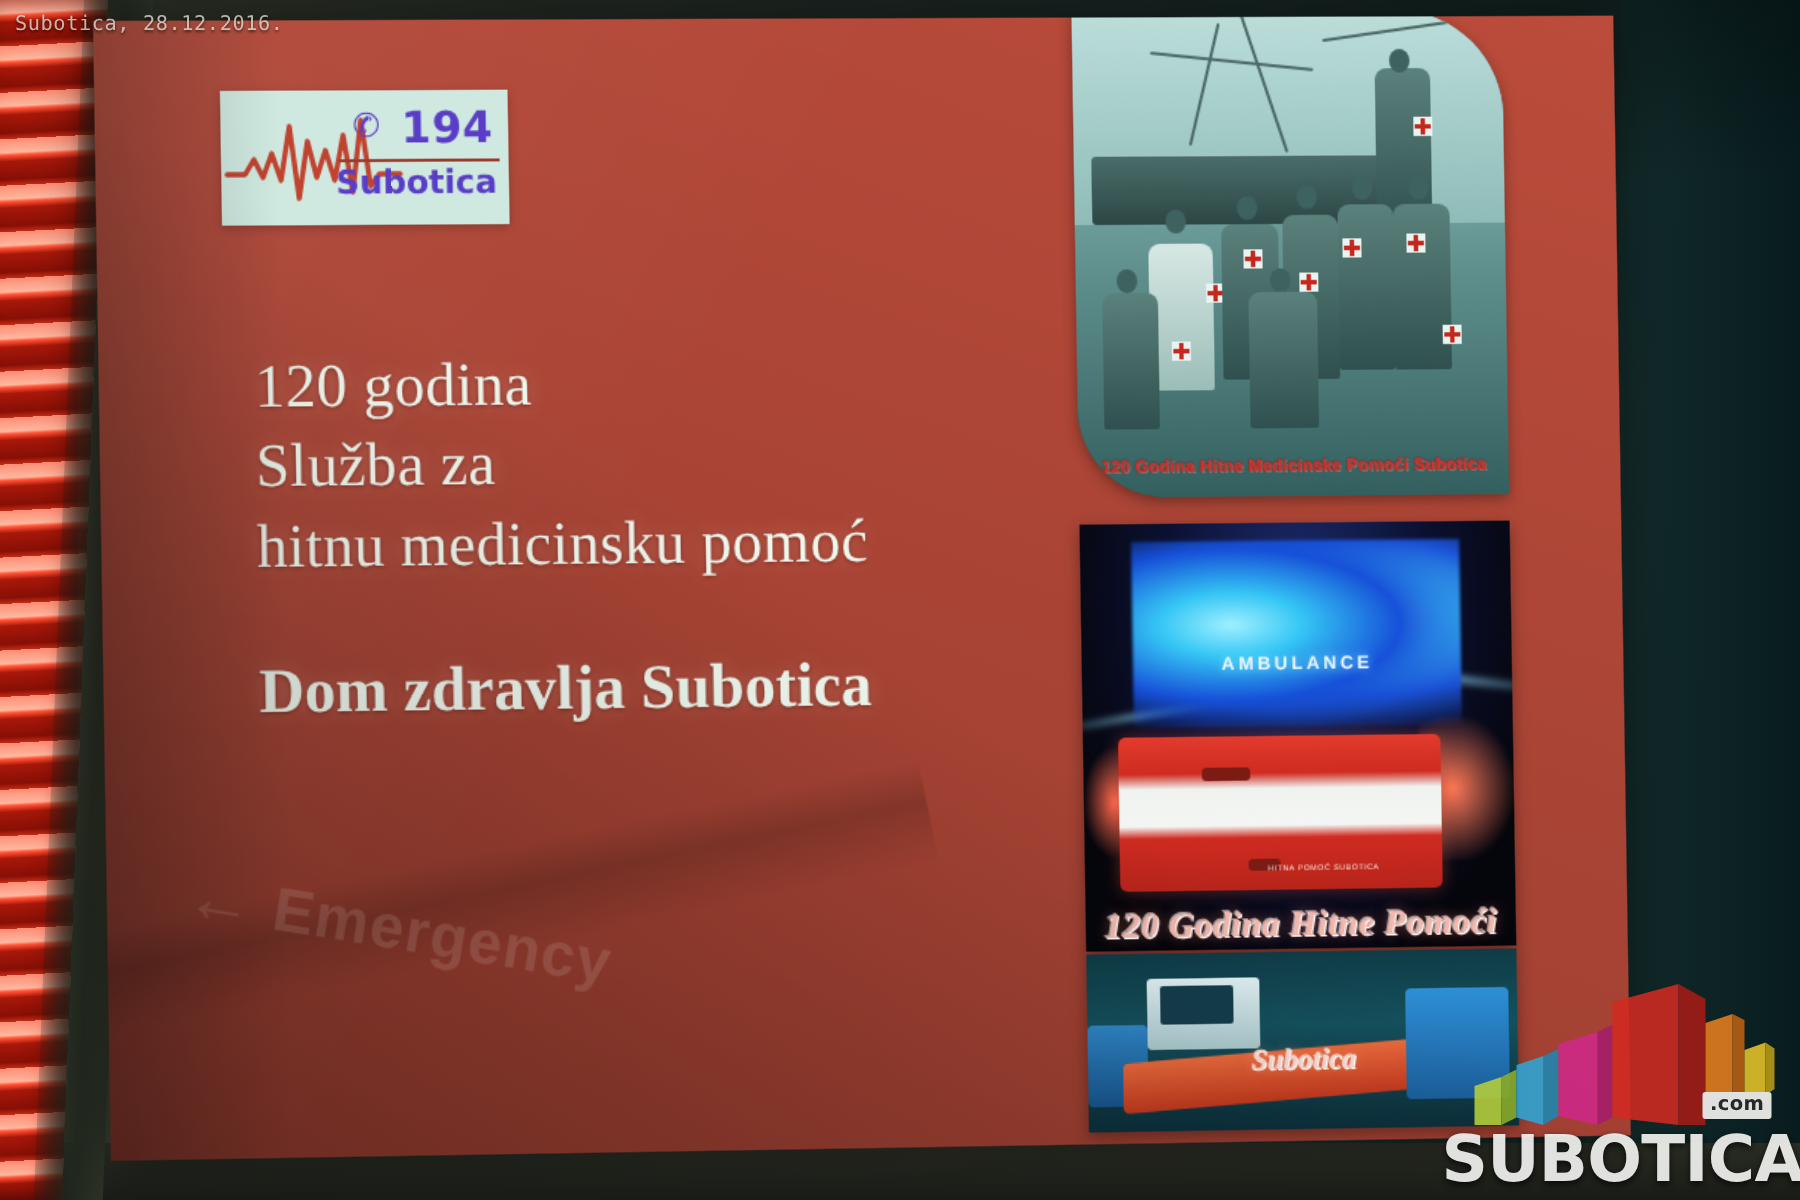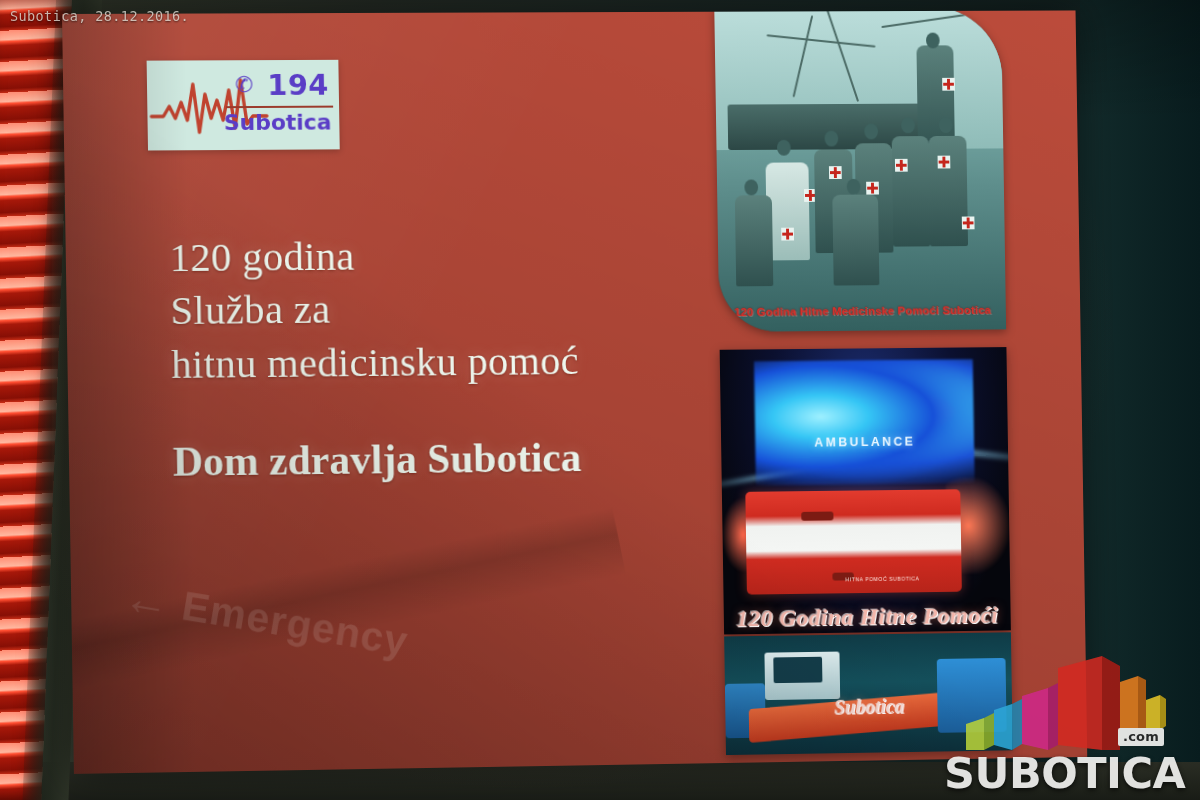--- a/index.html
+++ b/index.html
@@ -244,21 +244,21 @@
 
   
   .stamp-tl {
     position:absolute; left:10px; top:8px;
     font-family:"DejaVu Sans Mono", monospace;
     font-size:13.5px; color:#d9d7cf; opacity:.82;
     letter-spacing:.4px;
     text-shadow:0 1px 2px rgba(0,0,0,.7);
   }
   .wm {
-    position:absolute; right:20px; bottom:2px; width:236px; height:150px;
+    position:absolute; right:3px; bottom:2px; width:236px; height:150px;
     opacity:.92;
   }
   .wm-bars { position:absolute; left:16px; top:4px; width:212px; height:98px; }
   .wm-text {
     position:absolute; left:0; bottom:0; width:236px;
     font-family:"DejaVu Sans", sans-serif; font-weight:bold;
     font-size:43px; color:#f2f2f0; letter-spacing:-0.5px;
     text-align:center;
     text-shadow:0 2px 5px rgba(0,0,0,.75);
   }

